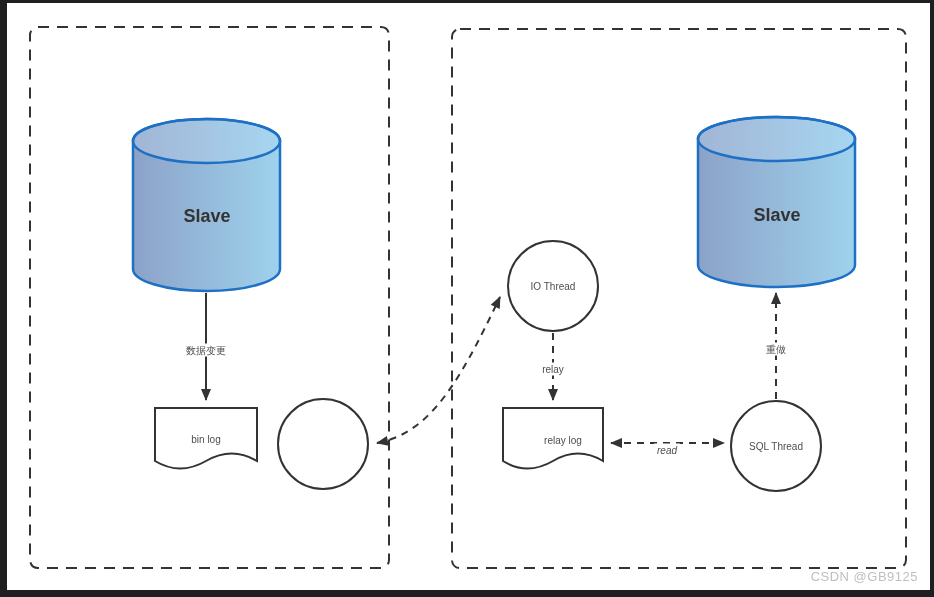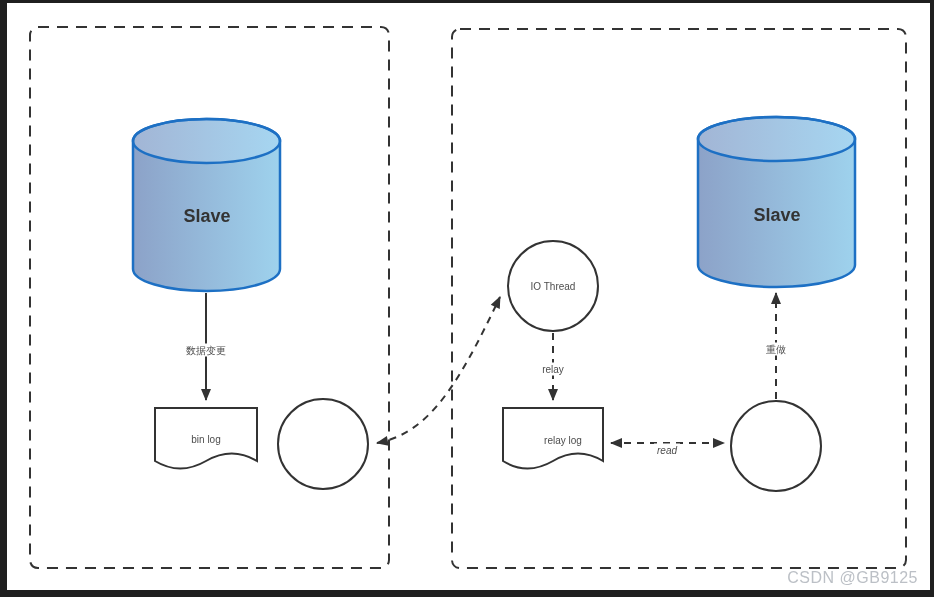--- a/index.html
+++ b/index.html
@@ -33,21 +33,21 @@
   .lbl{
     position:absolute;transform:translate(-50%,-50%);
     color:var(--label-text);font-size:10px;line-height:1.3;
     text-align:center;white-space:nowrap;
   }
   .lbl.wrap{white-space:normal;}
   .lbl.title{color:var(--title-text);font-weight:bold;font-size:18px;}
   .lbl.edge{background:var(--canvas-bg);padding:0 3px;}
   .watermark{
     position:absolute;right:16px;top:569px;
-    color:var(--watermark-text);font-size:16px;
+    color:var(--watermark-text);font-size:13px;
     letter-spacing:0.5px;
   }
 </style>
 </head>
 <body>
 
 <div class="stage">
   <div class="canvas"></div>
 
   <svg class="layer" width="934" height="597" viewBox="0 0 934 597">
@@ -95,20 +95,21 @@
     <line class="edge-dashed" x1="553" y1="333" x2="553" y2="400" marker-end="url(#arrow)"></line>
     <line class="edge-dashed" x1="611" y1="443" x2="724" y2="443" marker-start="url(#arrow)" marker-end="url(#arrow)"></line>
     <line class="edge-dashed" x1="776" y1="399" x2="776" y2="293" marker-end="url(#arrow)"></line>
   </svg>
 
   <div class="lbl title" style="left:207px;top:217px;">Slave</div>
   <div class="lbl title" style="left:777px;top:216px;">Slave</div>
   <div class="lbl" style="left:206px;top:439px;">bin log</div>
   <div class="lbl" style="left:553px;top:440px;margin-left:10px;">relay log</div>
   <div class="lbl wrap" style="left:553px;top:286px;width:60px;">IO Thread</div>
+  <div class="lbl wrap" style="left:776px;top:446px;width:64px;">SQL Thread</div>
 
   <div class="lbl edge" style="left:206px;top:350px;text-align:center;">数据变更</div>
   <div class="lbl edge" style="left:553px;top:369px;">relay</div>
   <div class="lbl edge" style="left:667px;top:450px;font-style:italic;">read</div>
   <div class="lbl edge" style="left:776px;top:349px;">重做</div>
 
   <div class="watermark">CSDN @GB9125</div>
 </div>
 
 </body></html>

